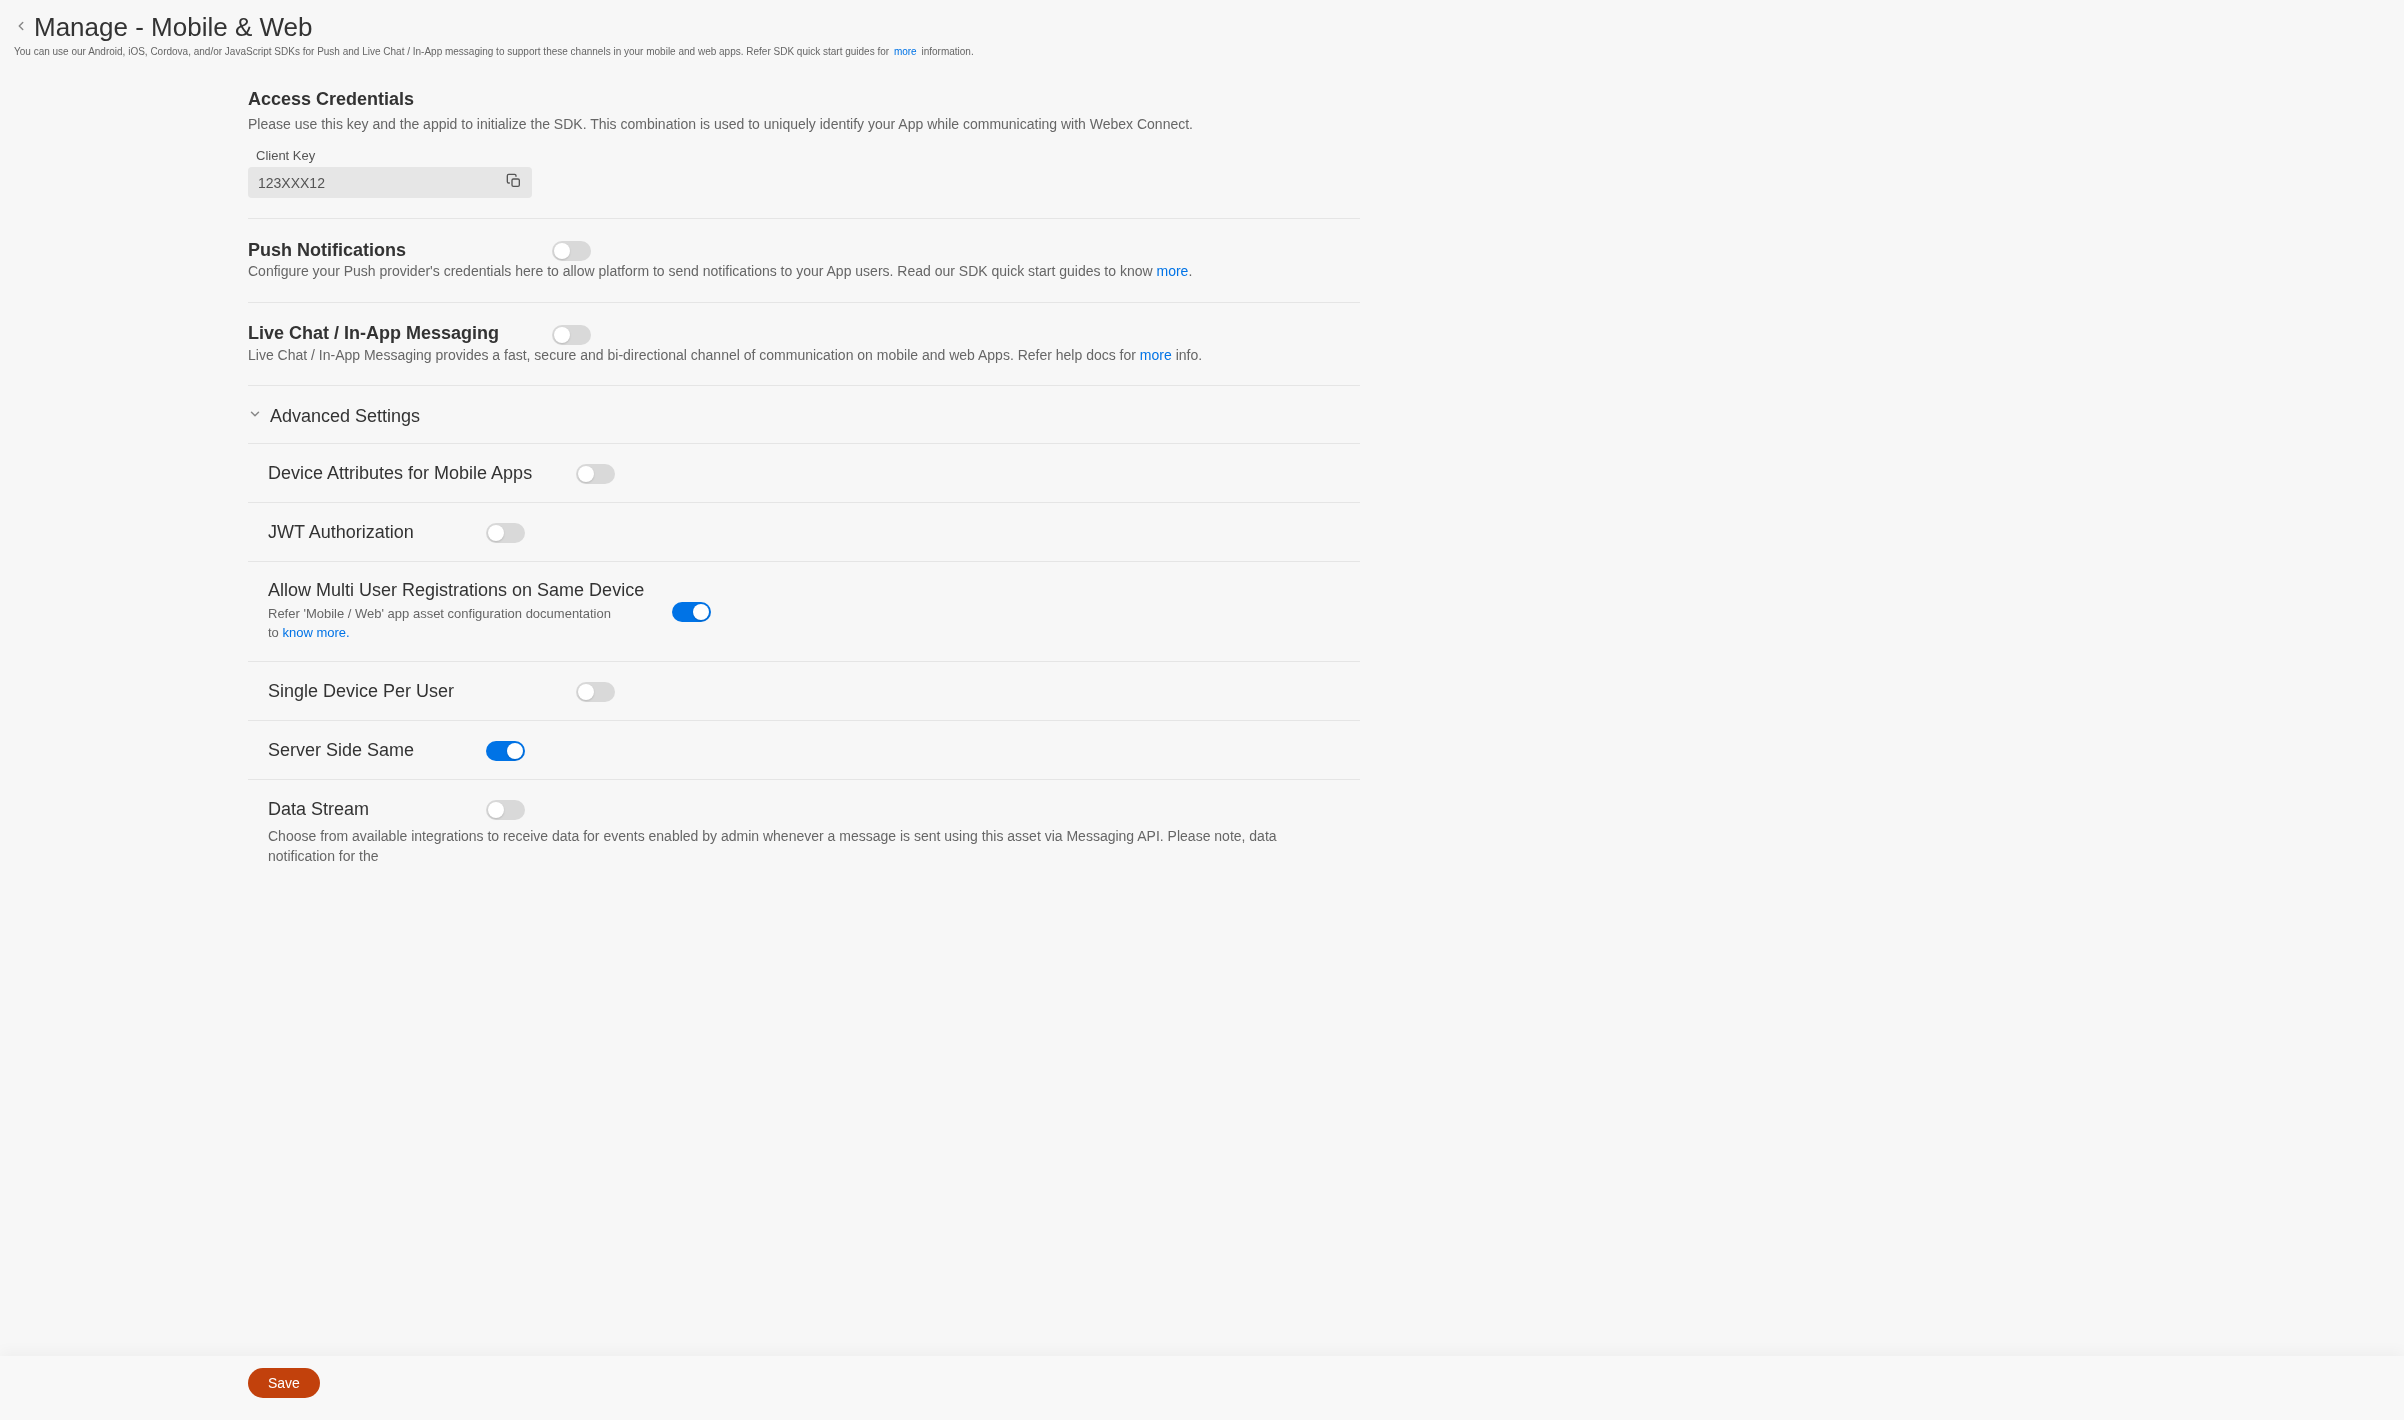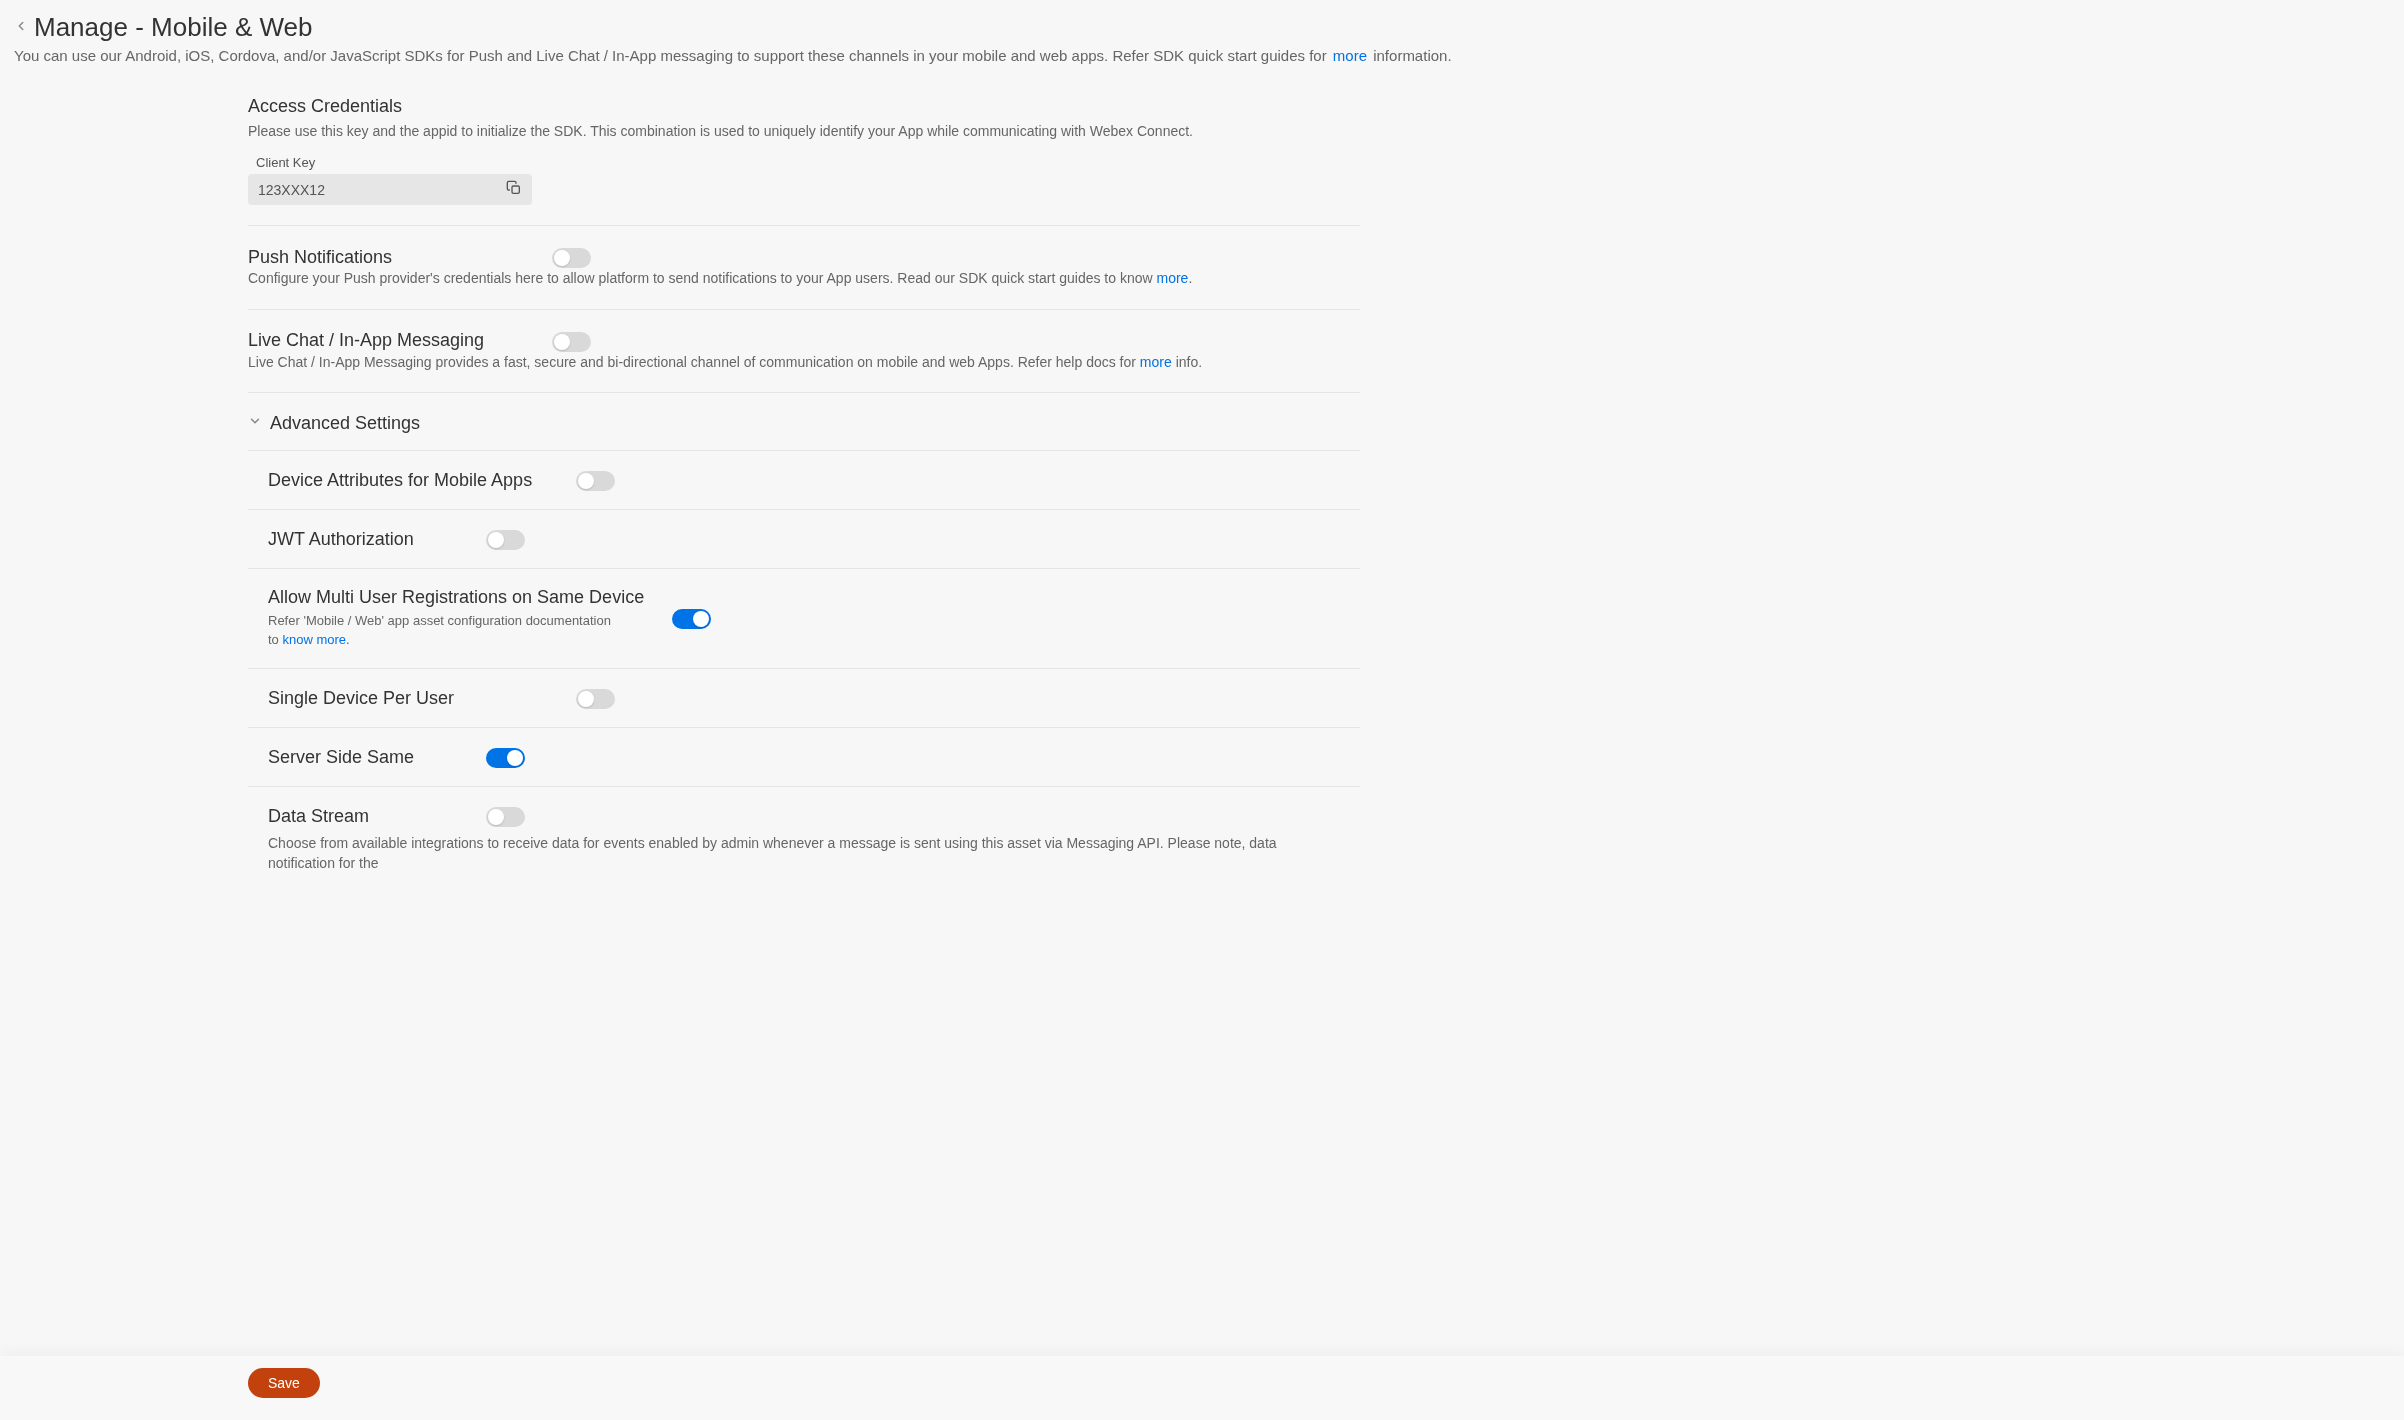--- a/index.html
+++ b/index.html
@@ -7,28 +7,28 @@
       font-family: -apple-system, BlinkMacSystemFont, "Segoe UI", Helvetica, Arial, sans-serif;
       background: #f7f7f7;
       color: #333;
       min-height: 100vh;
       position: relative;
     }
     .header { padding: 12px 14px 8px 14px; }
     .header-top { display: flex; align-items: center; gap: 6px; margin-bottom: 2px; }
     .header h1 { font-size: 26px; font-weight: 400; color: #333; }
     .chevron-left-icon svg { width: 14px; height: 18px; stroke: #888; }
-    .subheading { font-size: 15px; color: #666; line-height: 1.4; padding-left: 0; }
+    .subheading { font-size: 10px; color: #666; line-height: 1.4; padding-left: 0; }
     .content {
       max-width: 1112px;
       margin: 12px auto 120px 248px;
     }
     .panel-section { padding: 20px 0; border-bottom: 1px solid #e5e5e5; }
     .panel-section.first { padding-top: 10px; }
-    .section-title { font-size: 18px; font-weight: 400; color: #333; margin-bottom: 4px; }
+    .section-title { font-size: 18px; font-weight: 700; color: #333; margin-bottom: 4px; }
     .section-desc { font-size: 14px; color: #666; line-height: 1.45; }
     .section-desc a { color: #0073e6; text-decoration: none; }
     .link { color: #0073e6; text-decoration: none; }
 
     .clientkey-label { font-size: 13px; color: #555; margin: 14px 0 4px 8px; }
     .clientkey-field {
       display: inline-flex;
       align-items: center;
       background: #e6e6e6;
       border-radius: 4px;

